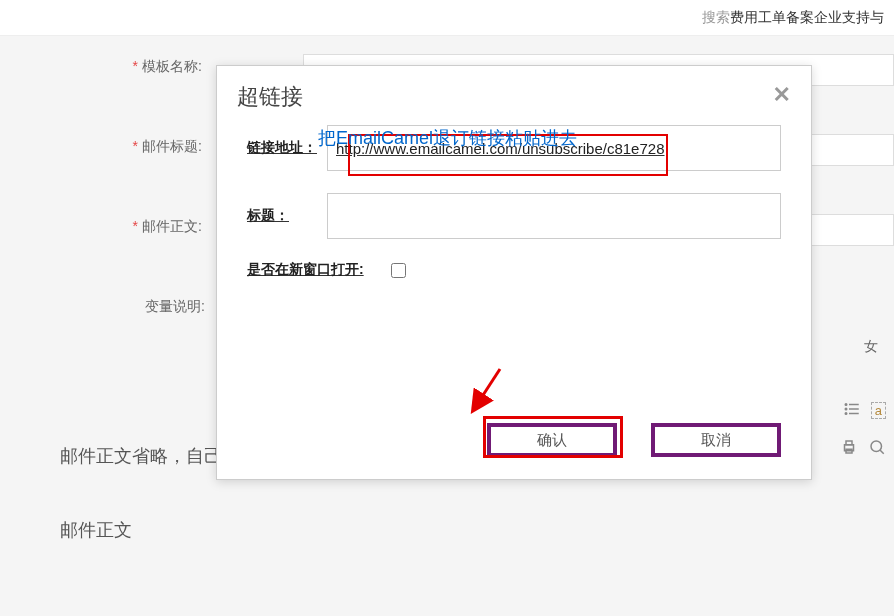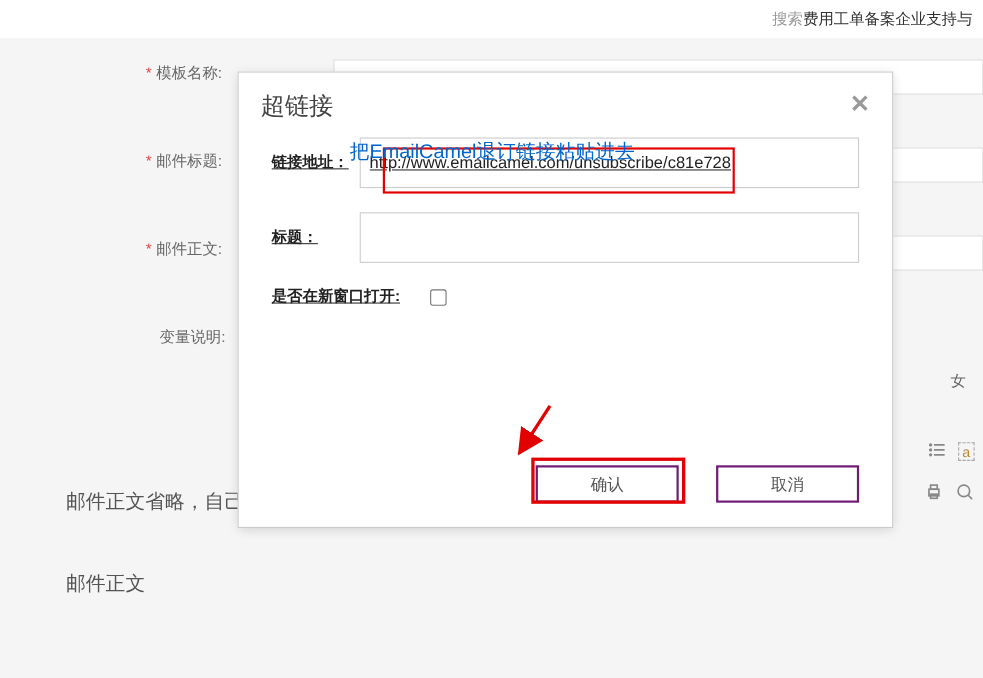--- a/index.html
+++ b/index.html
@@ -182,21 +182,21 @@
     .modal-footer {
       position: absolute;
       bottom: 22px;
       right: 30px;
       display: flex;
       gap: 34px;
     }
     .m-btn {
       width: 130px;
       height: 34px;
-      border: 2px solid #701a75;
+      border: 4px solid #701a75;
       background: #fff;
       color: #555;
       font-size: 15px;
       cursor: pointer;
       font-family: inherit;
     }
     .red-box-btn {
       position: absolute;
       border: 3px solid #e30000;
       left: 266px;

